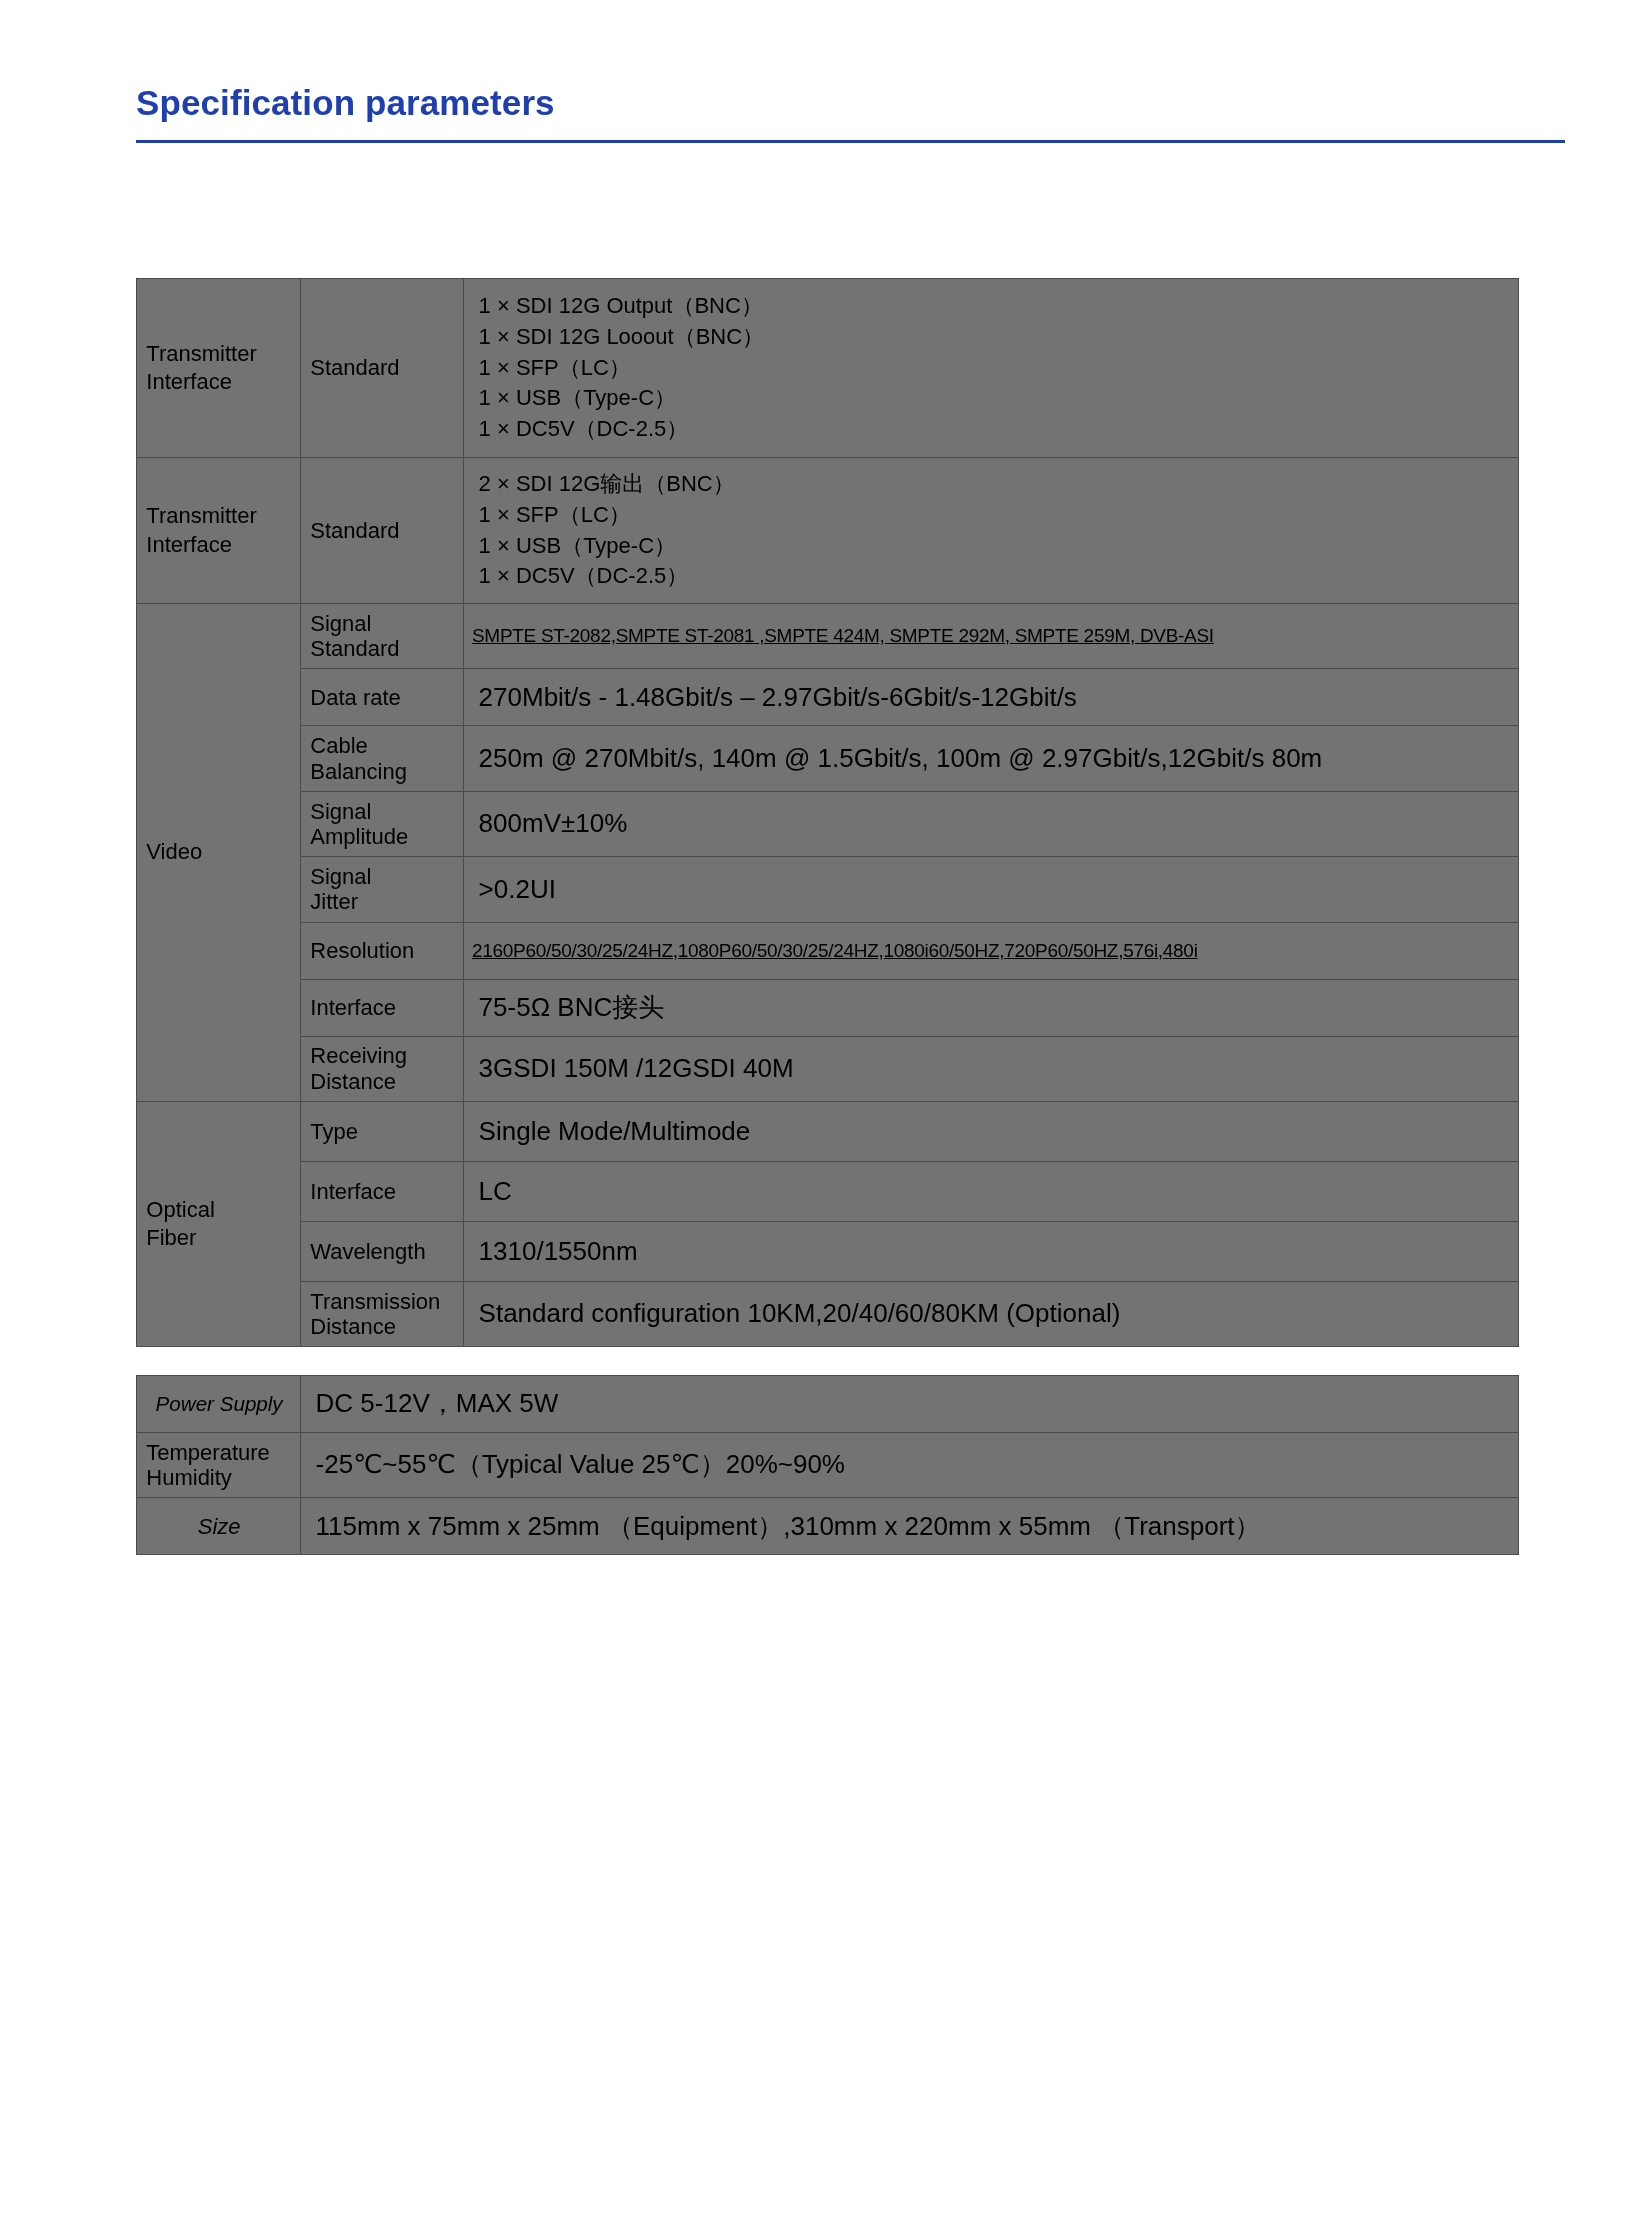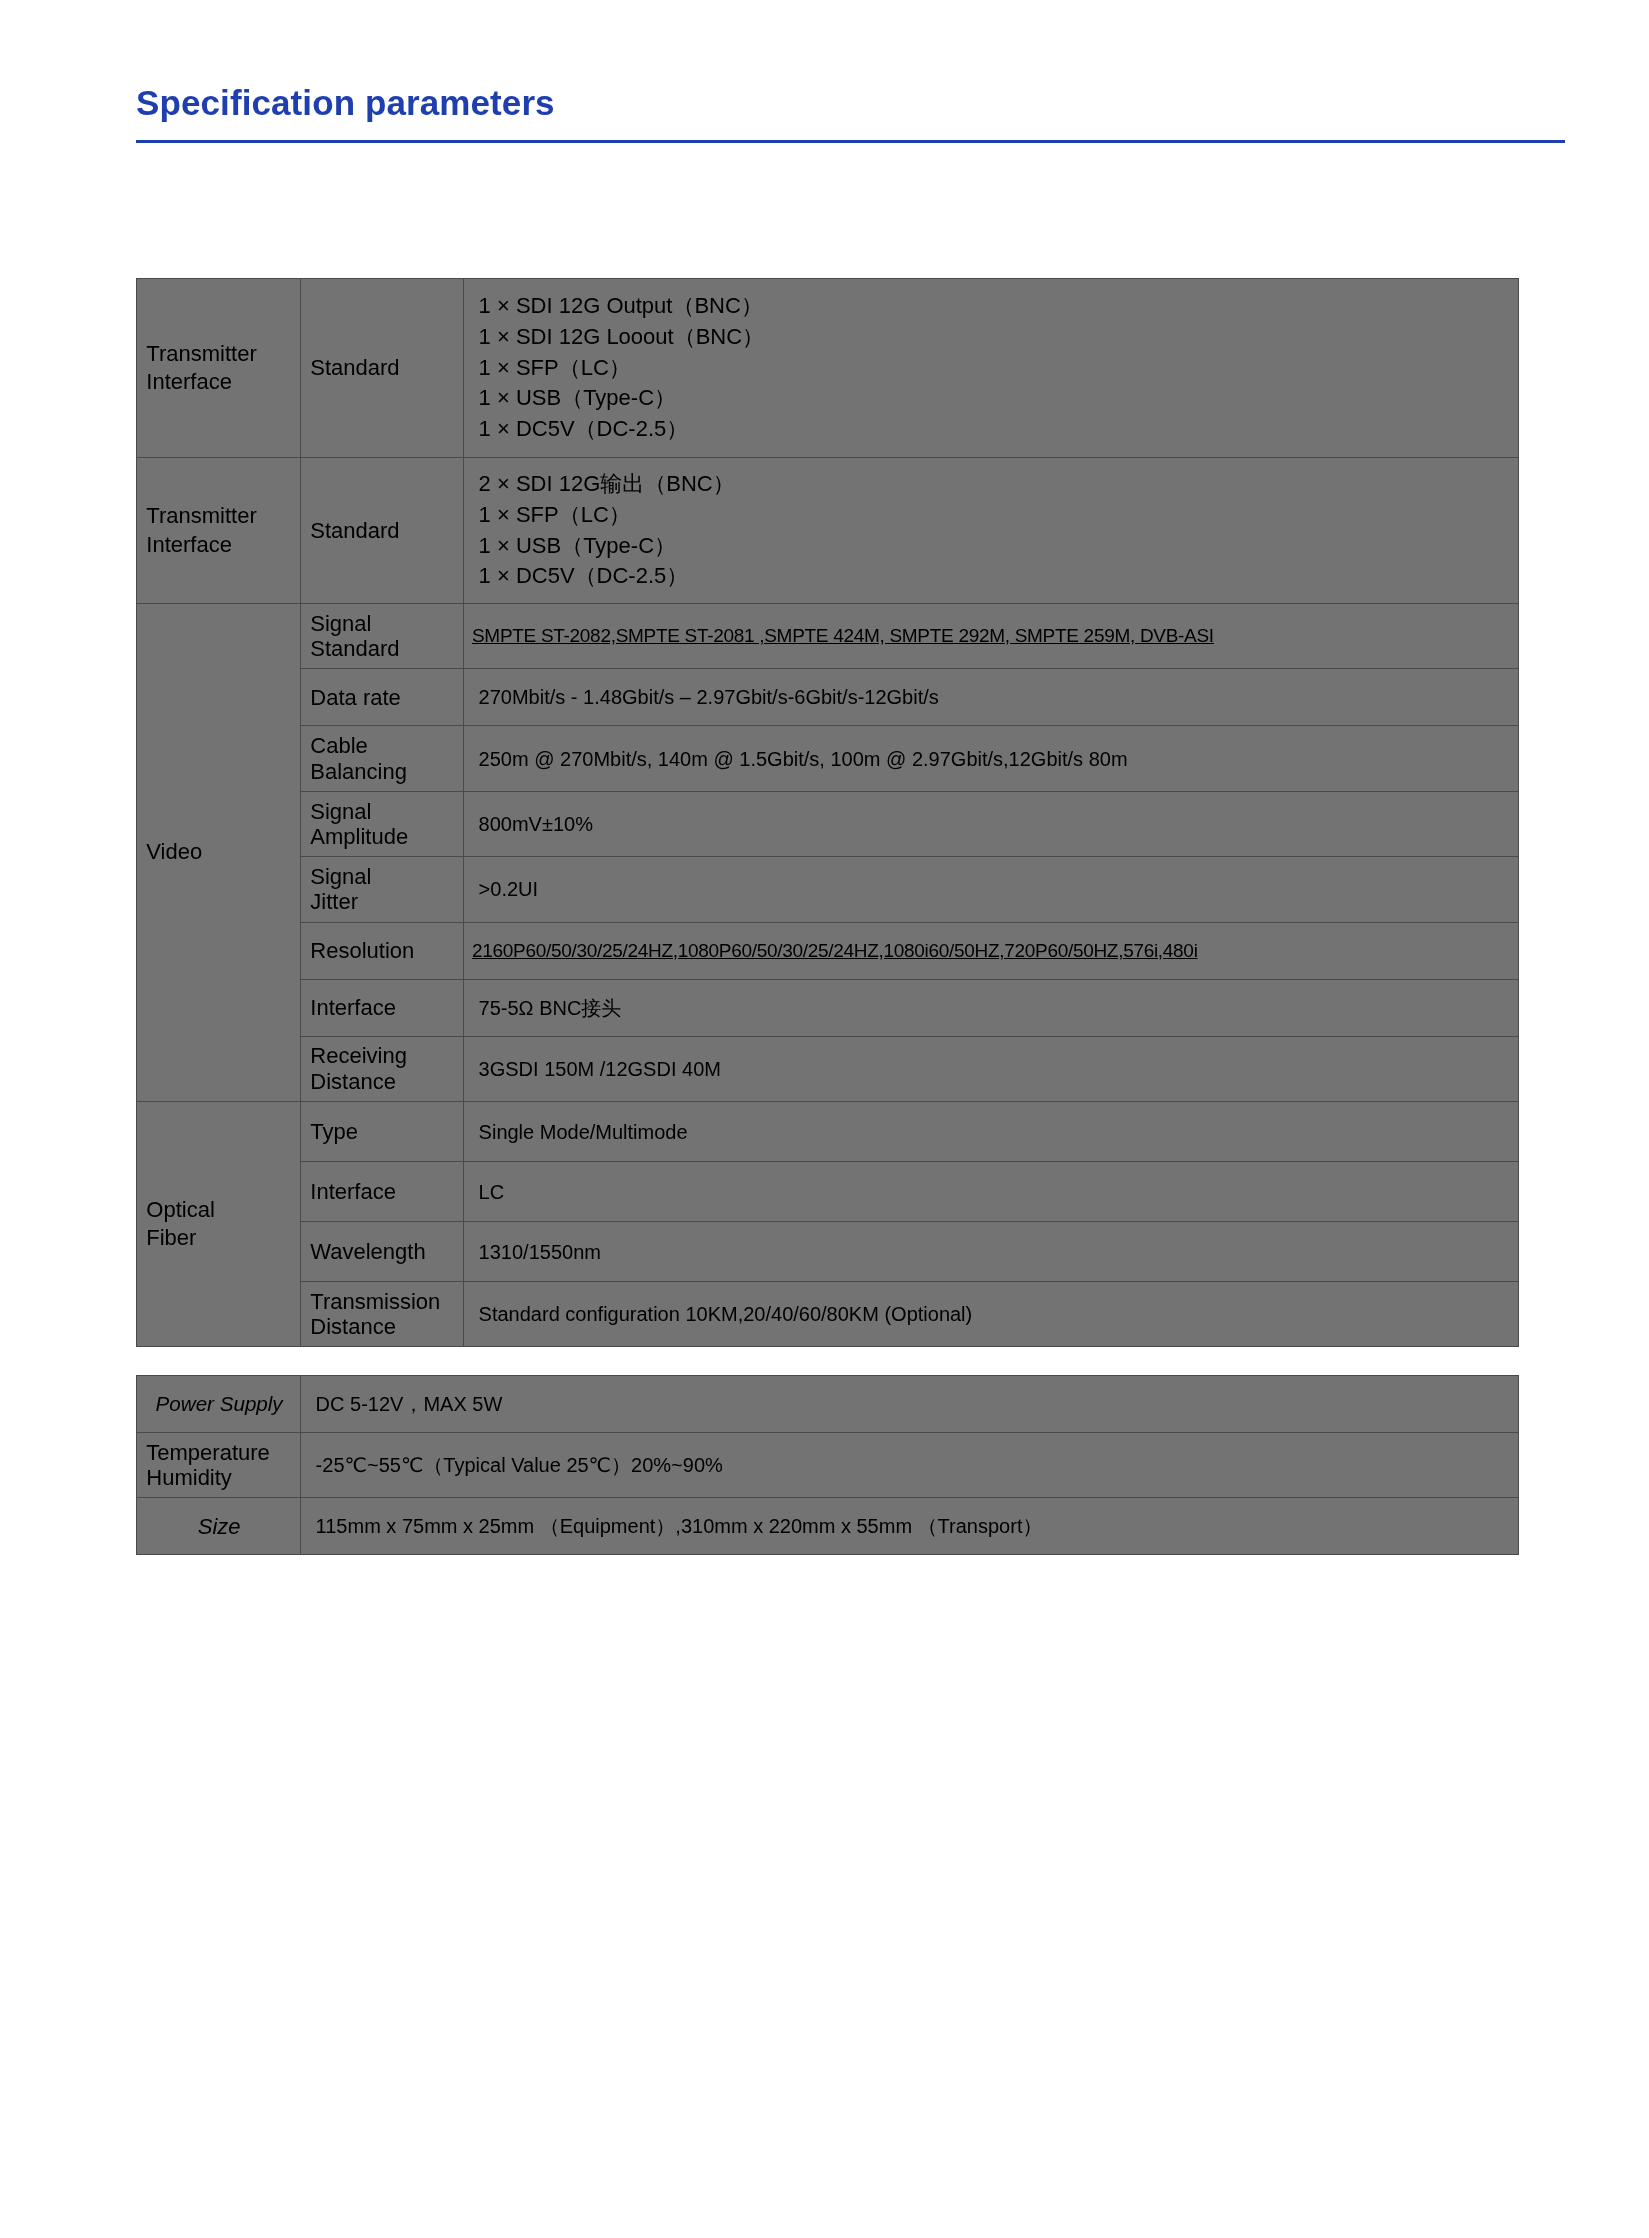--- a/index.html
+++ b/index.html
@@ -88,21 +88,21 @@
 
   .grp-label {
     font-size: 22px;
     line-height: 1.28;
   }
   .sub-label {
     font-size: 22px;
     line-height: 1.16;
   }
   .value {
-    font-size: 20px;
+    font-size: 26px;
     line-height: 1.30;
   }
   .value-multiline {
     font-size: 22px;
     line-height: 1.40;
   }
   .value-dense-sm {
     font-size: 19px;
     line-height: 1.25;
     letter-spacing: -0.3px;

